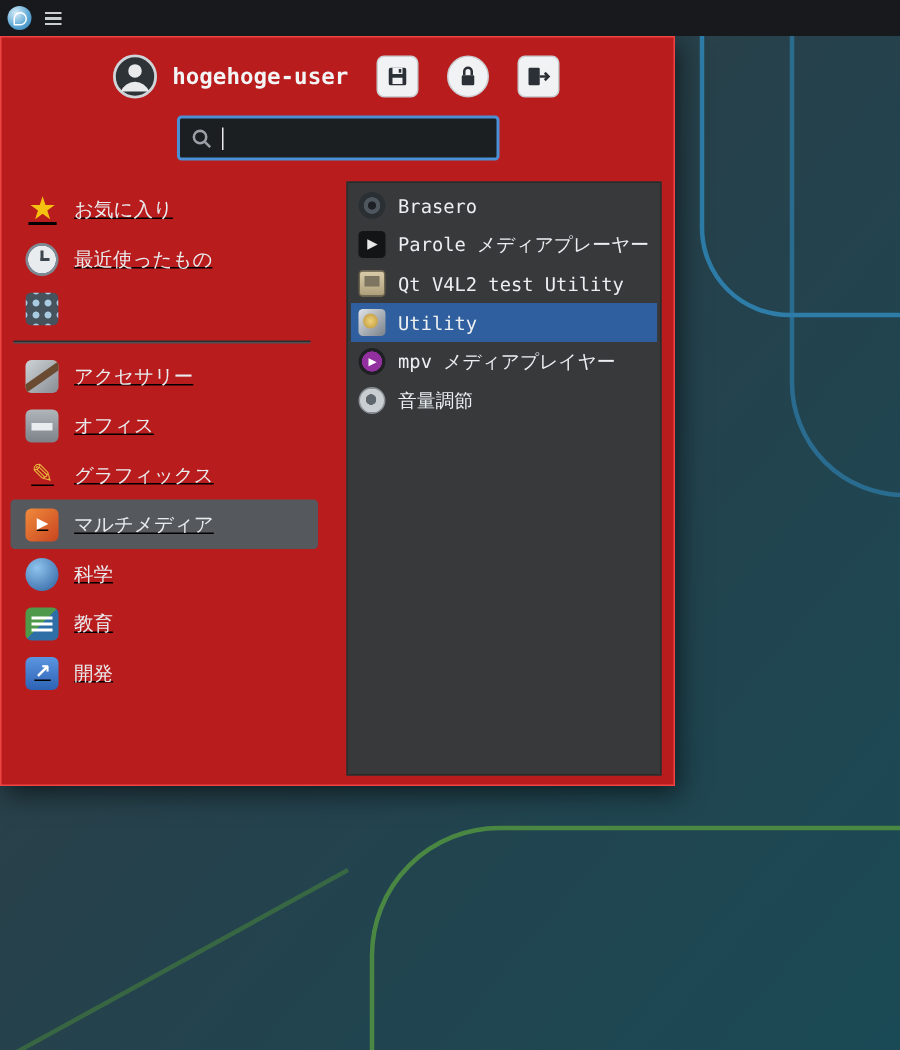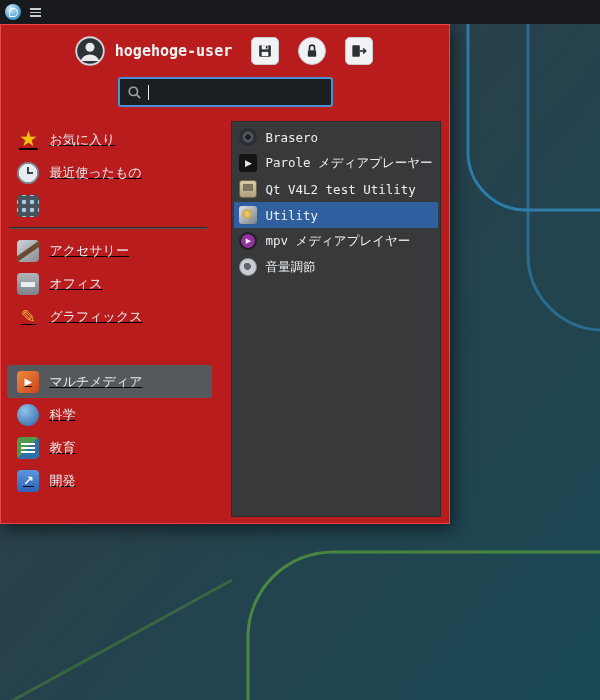--- a/index.html
+++ b/index.html
@@ -36,21 +36,21 @@
                   font:13px "DejaVu Sans Mono", monospace; caret-color:transparent; min-width:0; }
   .caret { width:1px; height:15px; background:#e8eaec; }
 
   .menu-body { flex:1; display:flex; padding:5px 6px 6px 0; min-height:0; }
 
   
   .cats { width:212px; flex:0 0 212px; padding-top:2px;text-decoration:underline; }
   .cat { height:33px; display:flex; align-items:center; gap:10px; padding:0 6px 0 10px;
          margin:0 3px 0 4px; border-radius:3px; color:#e9ecef; font-size:13px; cursor:pointer;
          white-space:nowrap; overflow:hidden; }
-  .cat.sel { background:#55595d;margin-top:32px; }
+  .cat.sel { background:#55595d; }
   .sep { height:0; border-top:1px solid #2b2d2f; border-bottom:1px solid #4c5053; margin:5px 8px 5px 6px; }
 
   .cat-icon { width:22px; height:22px; flex:0 0 22px; display:inline-flex; align-items:center;
               justify-content:center; border-radius:4px; font-family:"DejaVu Sans", sans-serif;
               line-height:1; position:relative; }
 
   .i-star { color:#f5c211; font-size:21px; } .i-star::after { content:"★"; }
   .i-clock { background:radial-gradient(circle, #e8ecef 0 58%, #7d8a94 60% 100%); border-radius:50%; }
   .i-clock::before { content:""; position:absolute; left:10px; top:5px; width:2px; height:7px; background:#39444c; }
   .i-clock::after  { content:""; position:absolute; left:10px; top:10px; width:6px; height:2px; background:#39444c; }

